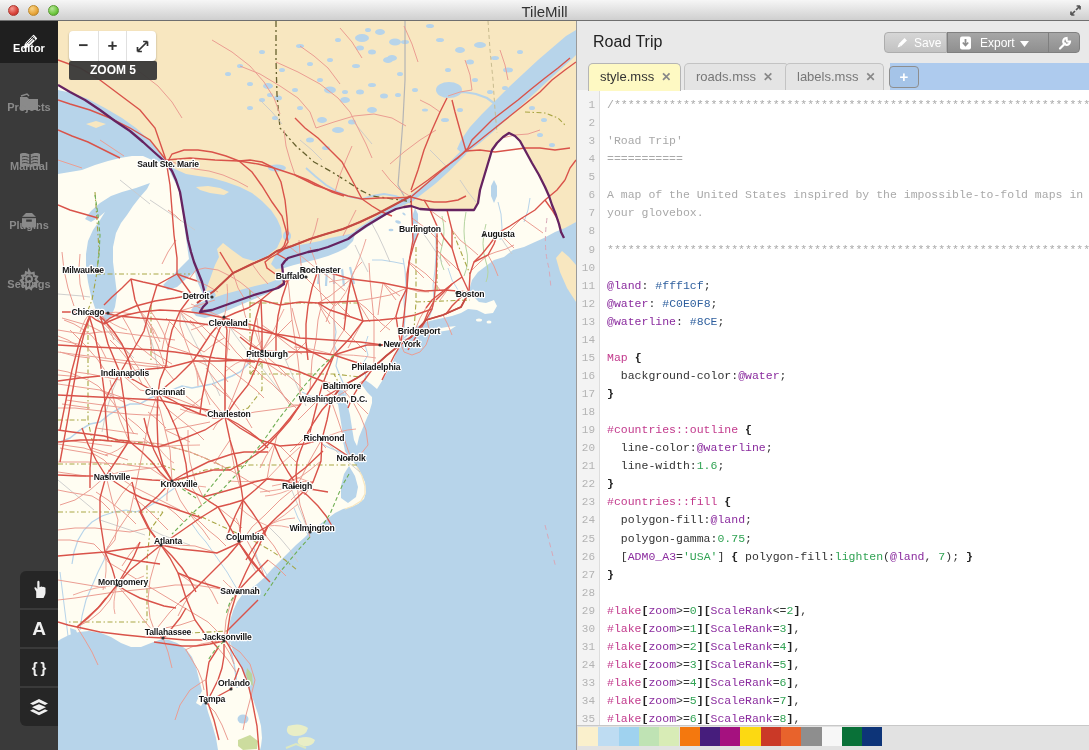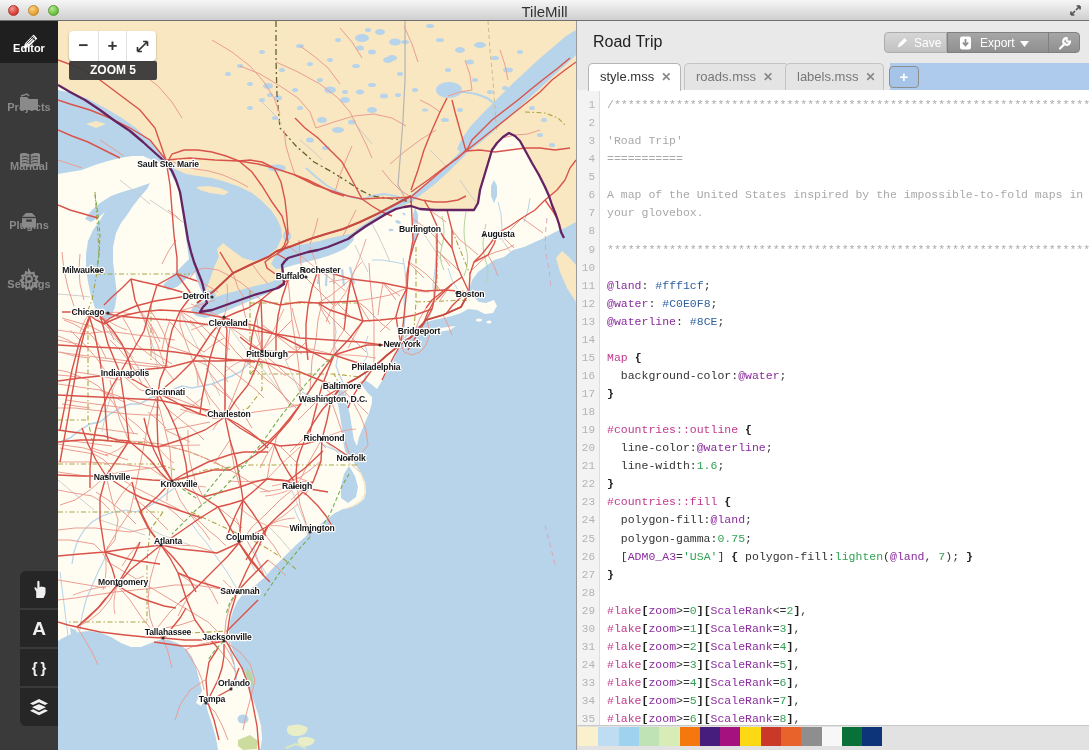--- a/index.html
+++ b/index.html
@@ -14,21 +14,21 @@
 #mapwrap {position:absolute;left:58px;top:21px;width:518px;height:729px;overflow:hidden}
 #zoomctl {position:absolute;left:11px;top:10px;width:87px;height:30px;background:#fff;border-radius:4px;box-shadow:0 1px 2px rgba(0,0,0,.35);z-index:5}
 #zoomctl .zb {position:absolute;top:0;width:29px;height:30px;font-size:17px;font-weight:bold;color:#333;text-align:center;line-height:29px}
 #ztip {position:absolute;left:11px;top:40px;width:88px;height:19px;background:rgba(56,56,56,0.95);color:#fff;font-size:12px;font-weight:bold;text-align:center;line-height:19px;border-radius:2px;z-index:5}
 #panel {position:absolute;left:576px;top:21px;width:513px;height:729px;background:#e9e9e9;border-left:1px solid #9a9a9a}
 #ptitle {position:absolute;left:16px;top:12px;font-size:16px;color:#222}
 #btns {position:absolute;left:307px;top:11px;height:21px}
 .btn {position:absolute;top:0;height:21px;color:#fff;font-size:12px}
 #tabs {position:absolute;left:0;top:41px;height:28px;width:513px}
 .tab {position:absolute;top:1px;height:27px;border:1px solid #c3c3c3;border-bottom:none;border-radius:5px 5px 0 0;font-size:13px;color:#777;background:#e4e4e4;padding:5px 0 0 11px}
-.tab.active {background:#ffffff;color:#333;height:28px;z-index:2;border-color:#b5b5b5}
+.tab.active {background:#fef9c3;color:#333;height:28px;z-index:2;border-color:#b5b5b5}
 .tab .x {display:inline-block;margin-left:7px;color:#888;font-weight:bold;font-size:12px}
 #bluestrip {position:absolute;left:313px;top:1px;width:200px;height:28px;background:#aecbee}
 #plus {position:absolute;left:312px;top:4px;width:30px;height:22px;background:#a5c4e8;border:1px solid #8e8e8e;border-radius:4px;color:#fff;font-size:15px;font-weight:bold;text-align:center;line-height:20px}
 #code {position:absolute;left:0;top:69px;width:513px;height:636px;background:#fff;overflow:hidden;font-family:"Liberation Mono",monospace;font-size:11.5px}
 #gutter {position:absolute;left:0;top:0;width:23px;height:660px;background:#f3f3f3;border-right:1px solid #ddd}
 .cl {position:relative;height:18.07px;line-height:18.07px;white-space:pre}
 .ln {position:absolute;left:0;width:18px;text-align:right;color:#b3b3b3;font-size:11px}
 .ct {position:absolute;left:30px;color:#333}
 .ct i,.ct b {font-style:normal;font-weight:normal}
 .ct b {font-weight:bold}

